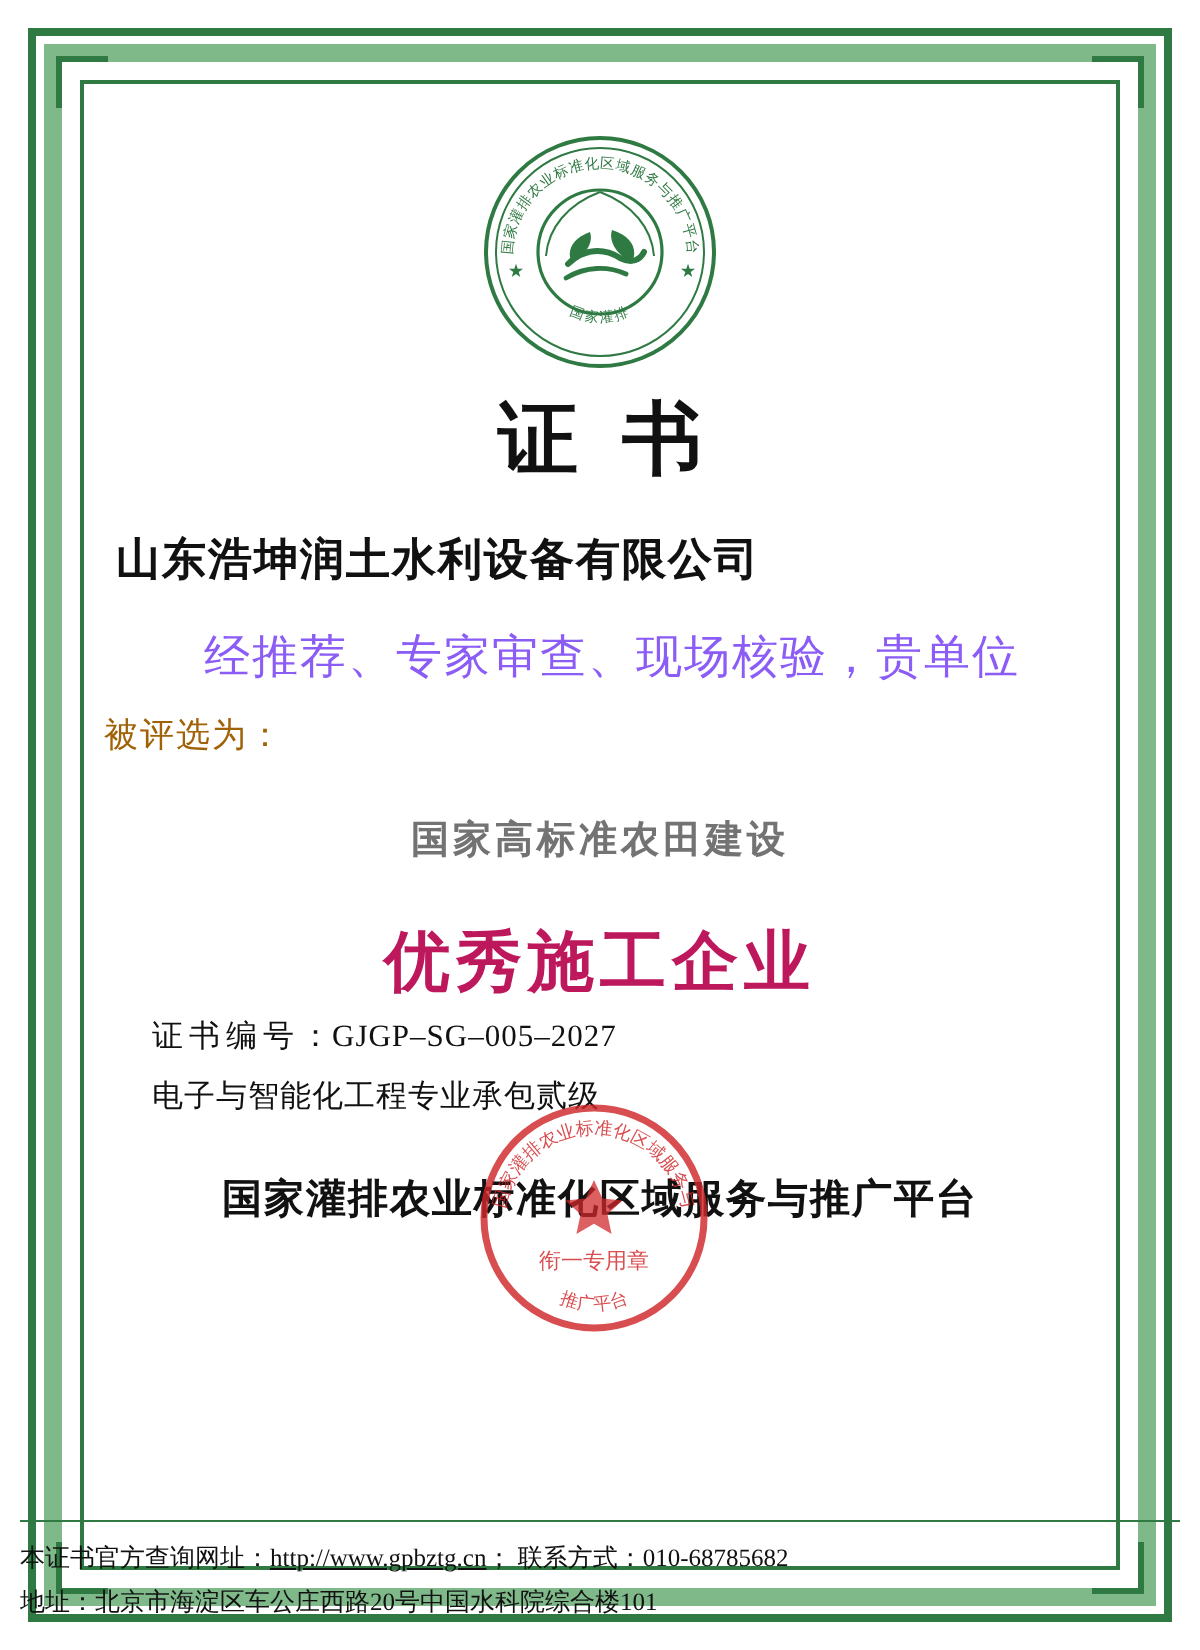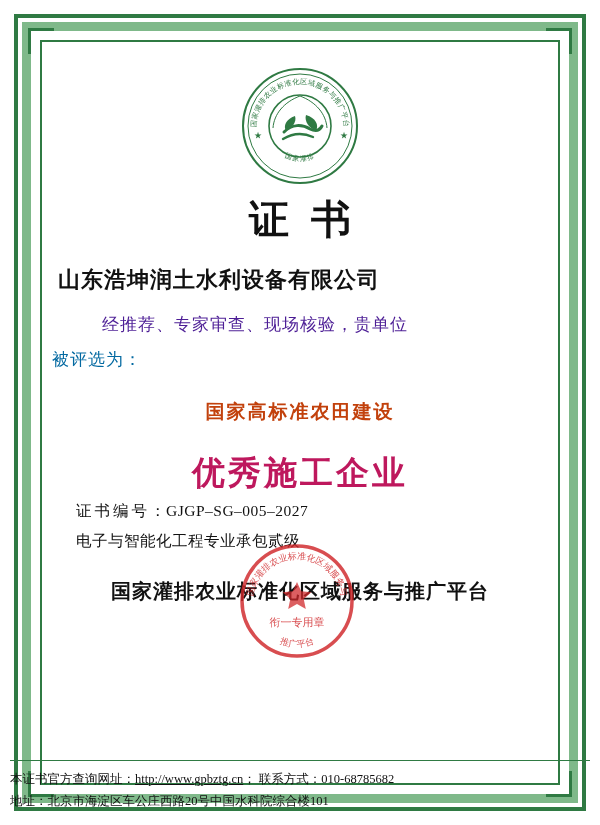--- a/index.html
+++ b/index.html
@@ -98,39 +98,39 @@
     margin-top: 18px;
     font-size: 22px;
     font-weight: bold;
     color: #111111;
     letter-spacing: 1px;
     align-self: flex-start;
     padding-left: 10px;
   }
   .para-1 {
     margin-top: 18px;
-    font-size: 17px;
-    color: #4c1d95;
+    font-size: 23px;
+    color: #8b5cf6;
     align-self: flex-start;
     padding-left: 54px;
     letter-spacing: 1px;
   }
   .para-2 {
     margin-top: 12px;
     font-size: 17px;
-    color: #0369a1;
+    color: #a16207;
     align-self: flex-start;
     padding-left: 4px;
     letter-spacing: 1px;
   }
   .award-sub {
     margin-top: 28px;
     font-size: 19px;
     font-weight: bold;
-    color: #c2410c;
+    color: #737373;
     letter-spacing: 2px;
   }
   .award-main {
     margin-top: 26px;
     font-size: 33px;
     font-weight: bold;
     color: #be185d;
     letter-spacing: 3px;
   }
 

